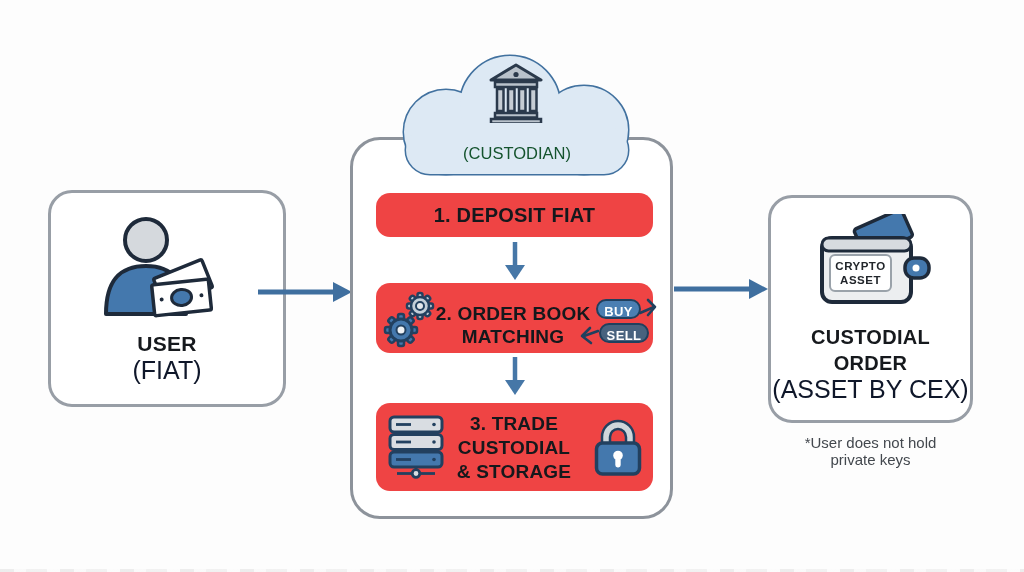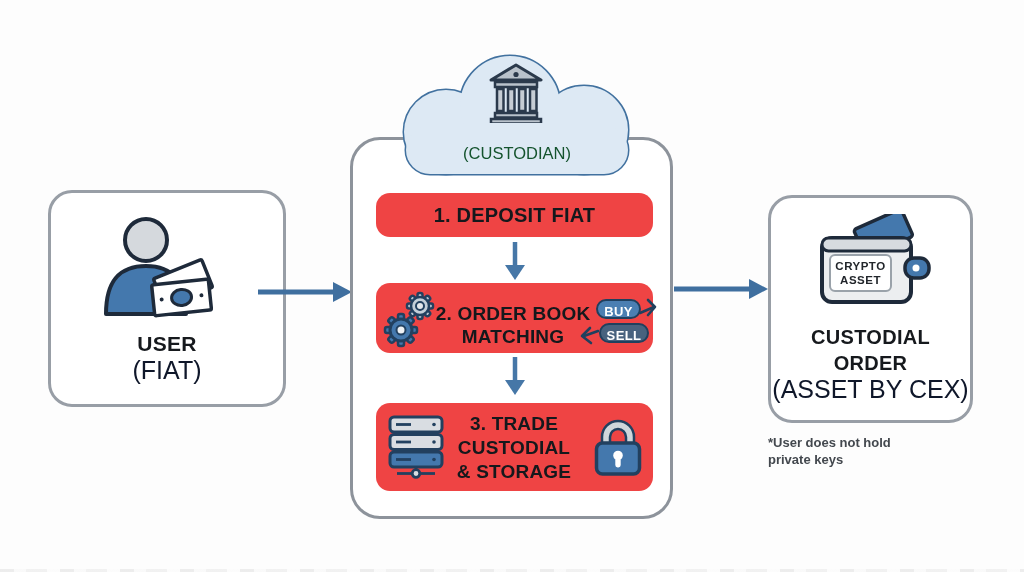--- a/index.html
+++ b/index.html
@@ -59,22 +59,22 @@
     font-weight:bold;font-size:21px;letter-spacing:.3px;color:#16191d;}
   .cloud-subtitle{position:absolute;left:0;right:0;top:96px;text-align:center;
     font-size:16.5px;color:#14532d;}
   .bank{position:absolute;left:96px;top:15px;}
   
   .flow-arrow{position:absolute;}
   .side-arrow-left{left:258px;top:280px;}
   .side-arrow-right{left:674px;top:277px;}
   
   .note{
-    position:absolute;left:768px;top:434px;width:205px;
-    font-size:13px;line-height:17px;color:#43484e;font-weight:bold;
+    position:absolute;left:768px;top:434px;width:205px;text-align:center;
+    font-size:15px;line-height:17px;color:#43484e;
   }
   
   .bottom-artifact{
     position:absolute;left:0;bottom:0;width:1024px;height:3px;opacity:.45;
     background:repeating-linear-gradient(90deg,#d9d9d9 0 14px,#f5f5f5 14px 26px,#e3e3e3 26px 47px,#fafafa 47px 60px);
   }
 </style>
 </head>
 <body>
 

